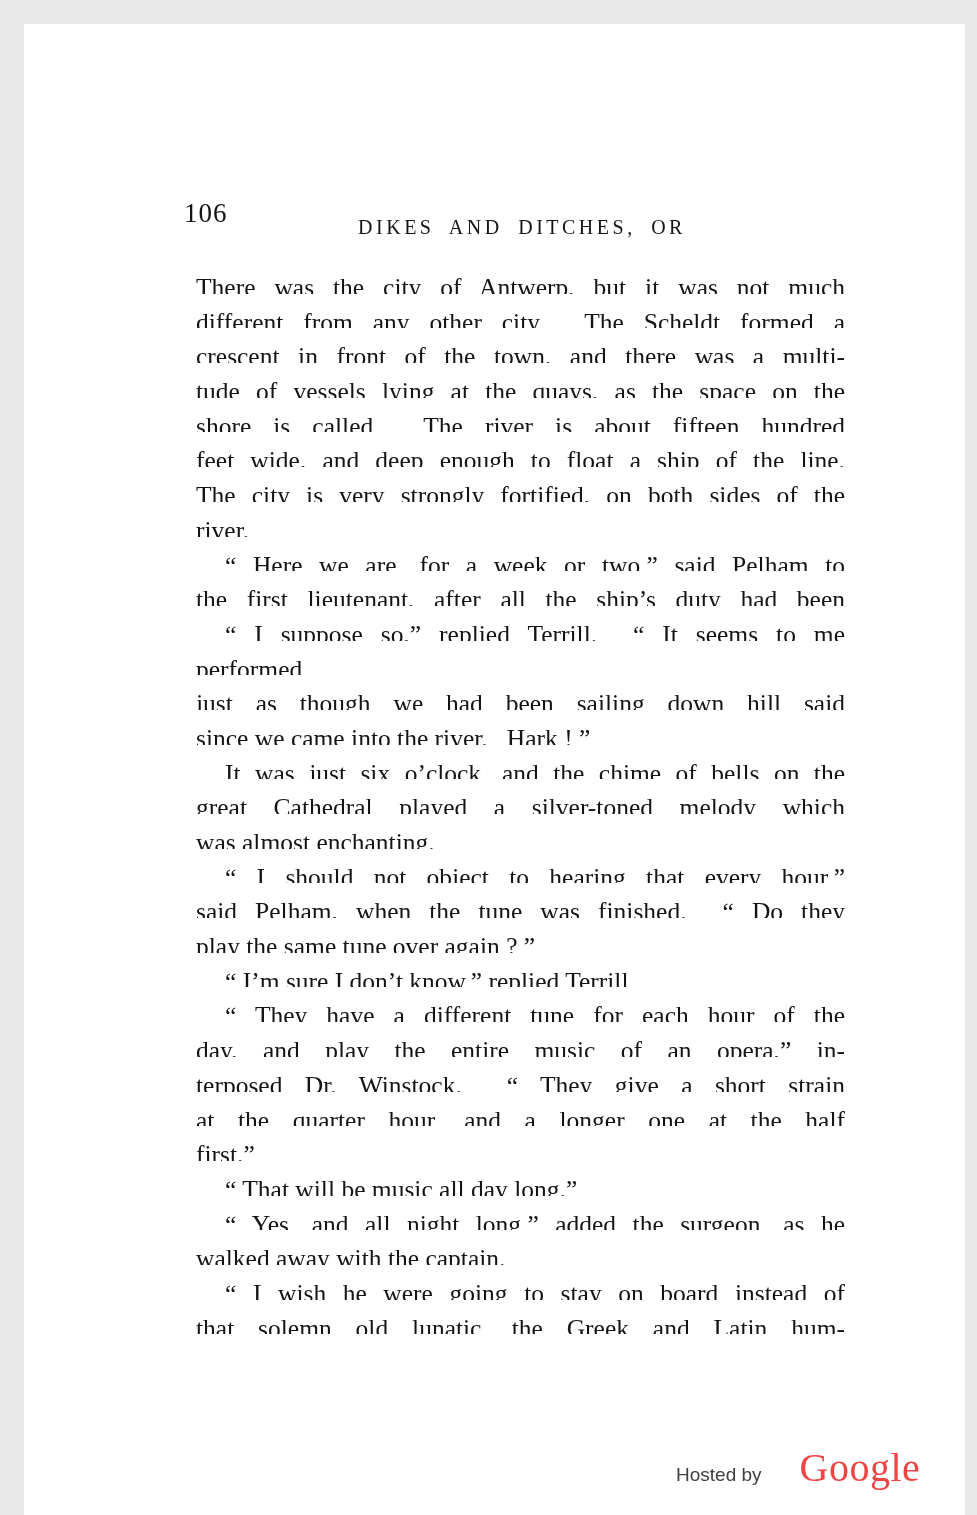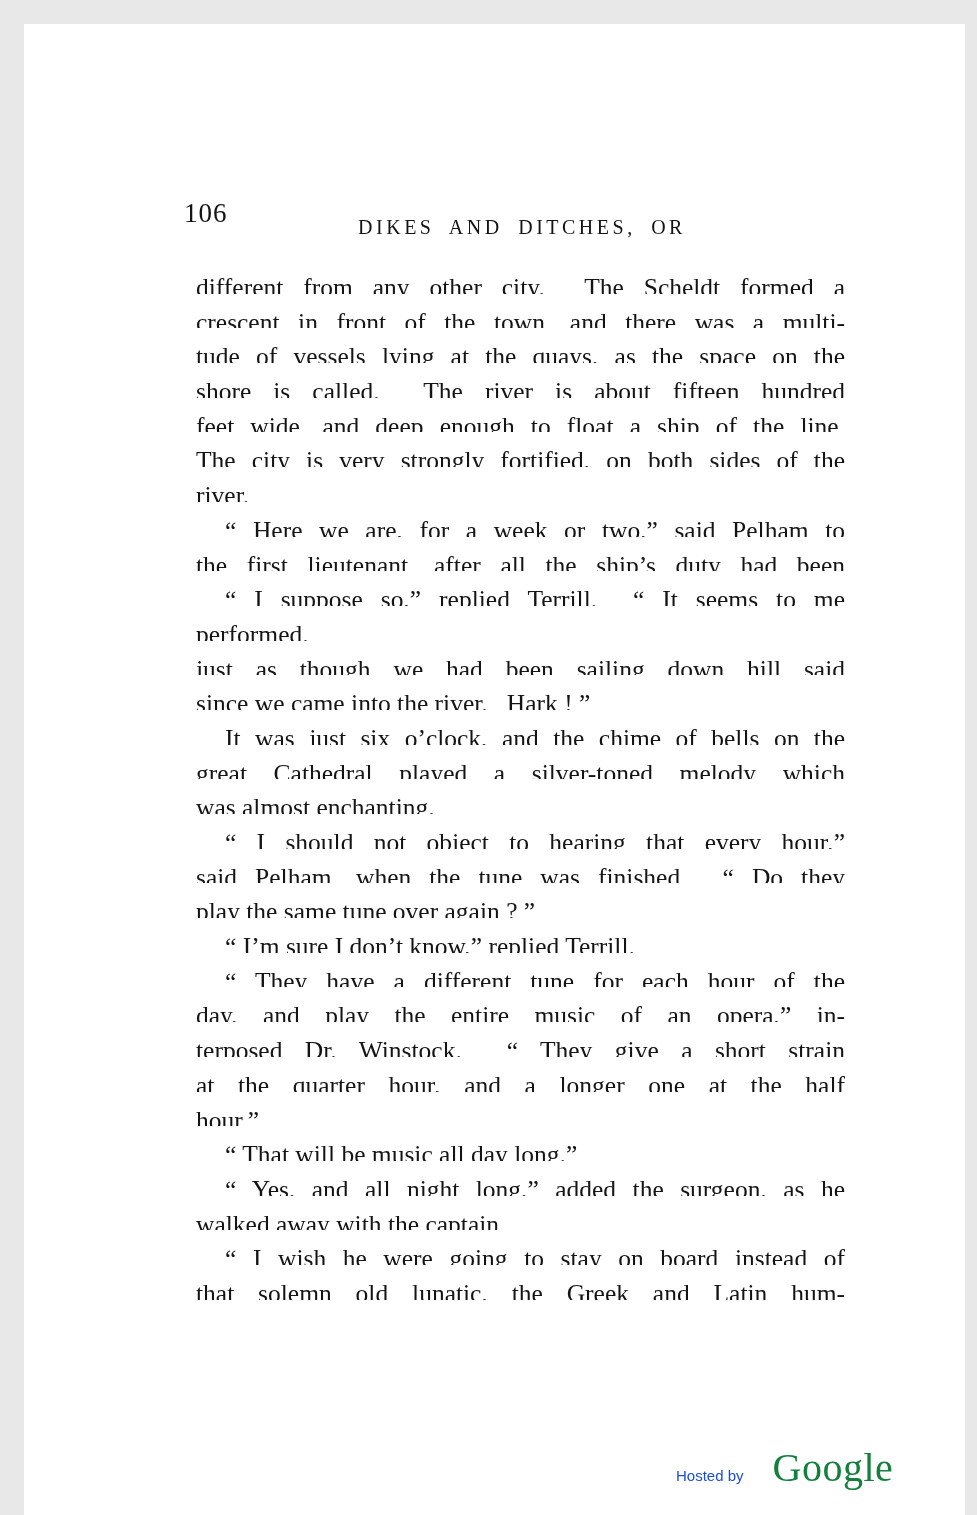--- a/index.html
+++ b/index.html
@@ -66,42 +66,43 @@
   .footer {
     position: absolute;
     left: 628px;
     top: 1396px;
     height: 52px;
     display: flex;
     align-items: baseline;
   }
   .hosted-by {
     font-family: "Liberation Sans", sans-serif;
-    font-size: 15px;
-    color: #1d4ed8;
-    margin-right: 5px;
+    font-size: 19px;
+    color: #404040;
+    margin-right: 14px;
   }
   .google-logo {
     font-family: "Liberation Serif", serif;
     font-size: 40px;
     letter-spacing: 0.5px;
-    color: #15803d;
+    color: #ef4444;
   }
 </style>
 </head>
 <body>
 
 <div class="page">
 
   <div class="running-head">
     <span class="page-number">106</span>
     <div class="running-title">DIKES AND DITCHES, OR</div>
   </div>
 
   <div class="body-text">
+      <div class="line">There was the city of Antwerp, but it was not much</div>
       <div class="line">different from any other city.&nbsp; The Scheldt formed a</div>
       <div class="line">crescent in front of the town, and there was a multi-</div>
       <div class="line">tude of vessels lying at the quays, as the space on the</div>
       <div class="line">shore is called.&nbsp; The river is about fifteen hundred</div>
       <div class="line">feet wide, and deep enough to float a ship of the line.</div>
       <div class="line">The city is very strongly fortified, on both sides of the</div>
       <div class="line last">river.</div>
       <div class="line indent">“ Here we are, for a week or two,” said Pelham to</div>
       <div class="line">the first lieutenant, after all the ship’s duty had been</div>
       <div class="line indent">“ I suppose so,” replied Terrill.&nbsp; “ It seems to me</div>
@@ -112,21 +113,21 @@
       <div class="line">great Cathedral played a silver-toned melody which</div>
       <div class="line last">was almost enchanting.</div>
       <div class="line indent">“ I should not object to hearing that every hour,”</div>
       <div class="line">said Pelham, when the tune was finished.&nbsp; “ Do they</div>
       <div class="line last">play the same tune over again ? ”</div>
       <div class="line indent last">“ I’m sure I don’t know,” replied Terrill.</div>
       <div class="line indent">“ They have a different tune for each hour of the</div>
       <div class="line">day, and play the entire music of an opera,” in-</div>
       <div class="line">terposed Dr. Winstock.&nbsp; “ They give a short strain</div>
       <div class="line">at the quarter hour, and a longer one at the half</div>
-      <div class="line last">hour.”</div>
+      <div class="line last">first.”</div>
       <div class="line indent last">“ That will be music all day long.”</div>
       <div class="line indent">“ Yes, and all night long,” added the surgeon, as he</div>
       <div class="line last">walked away with the captain.</div>
       <div class="line indent">“ I wish he were going to stay on board instead of</div>
       <div class="line">that solemn old lunatic, the Greek and Latin hum-</div>
     </div>
 
   <div class="footer">
     <span class="hosted-by">Hosted by</span>
     <span class="google-logo">Google</span>

